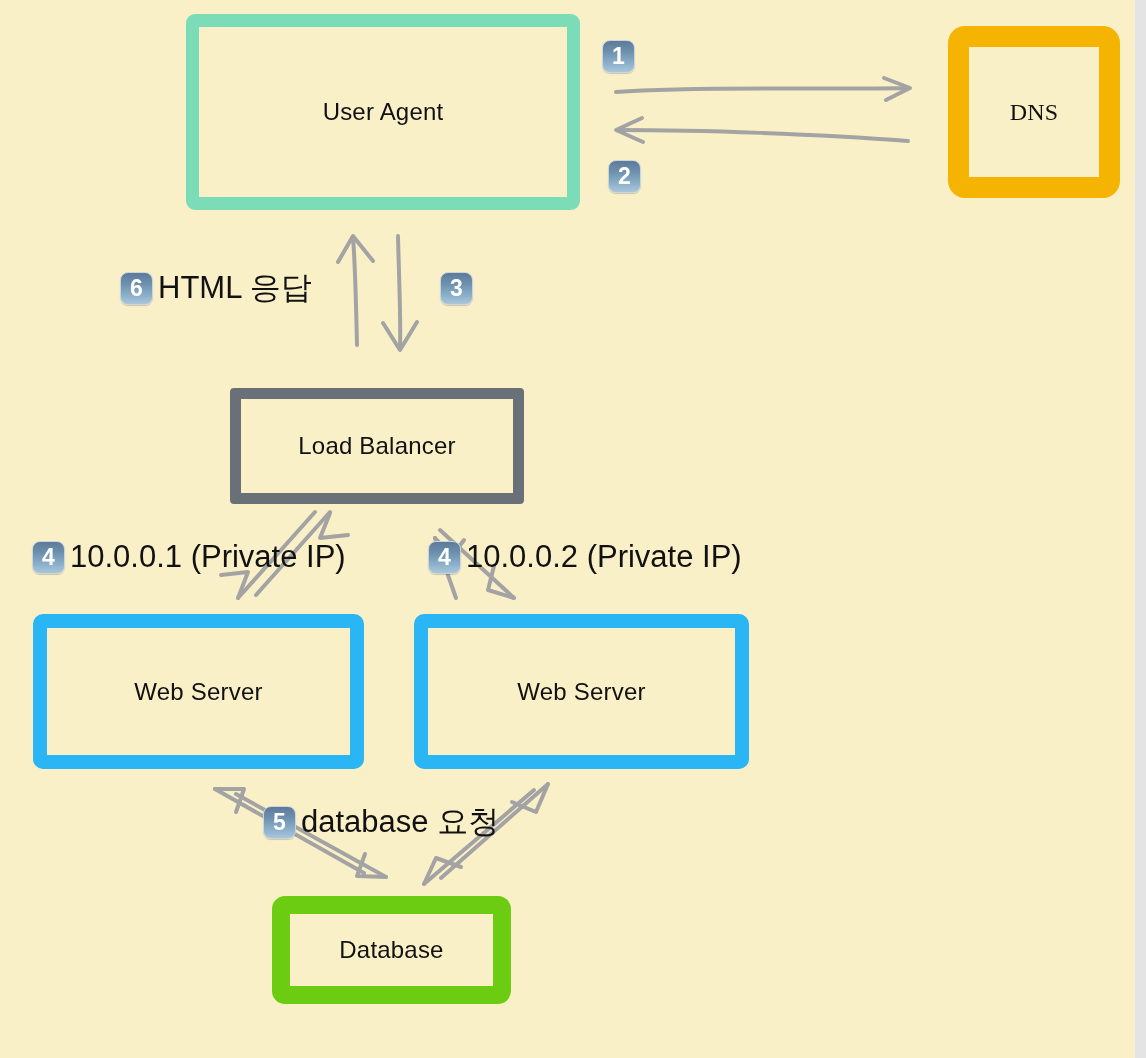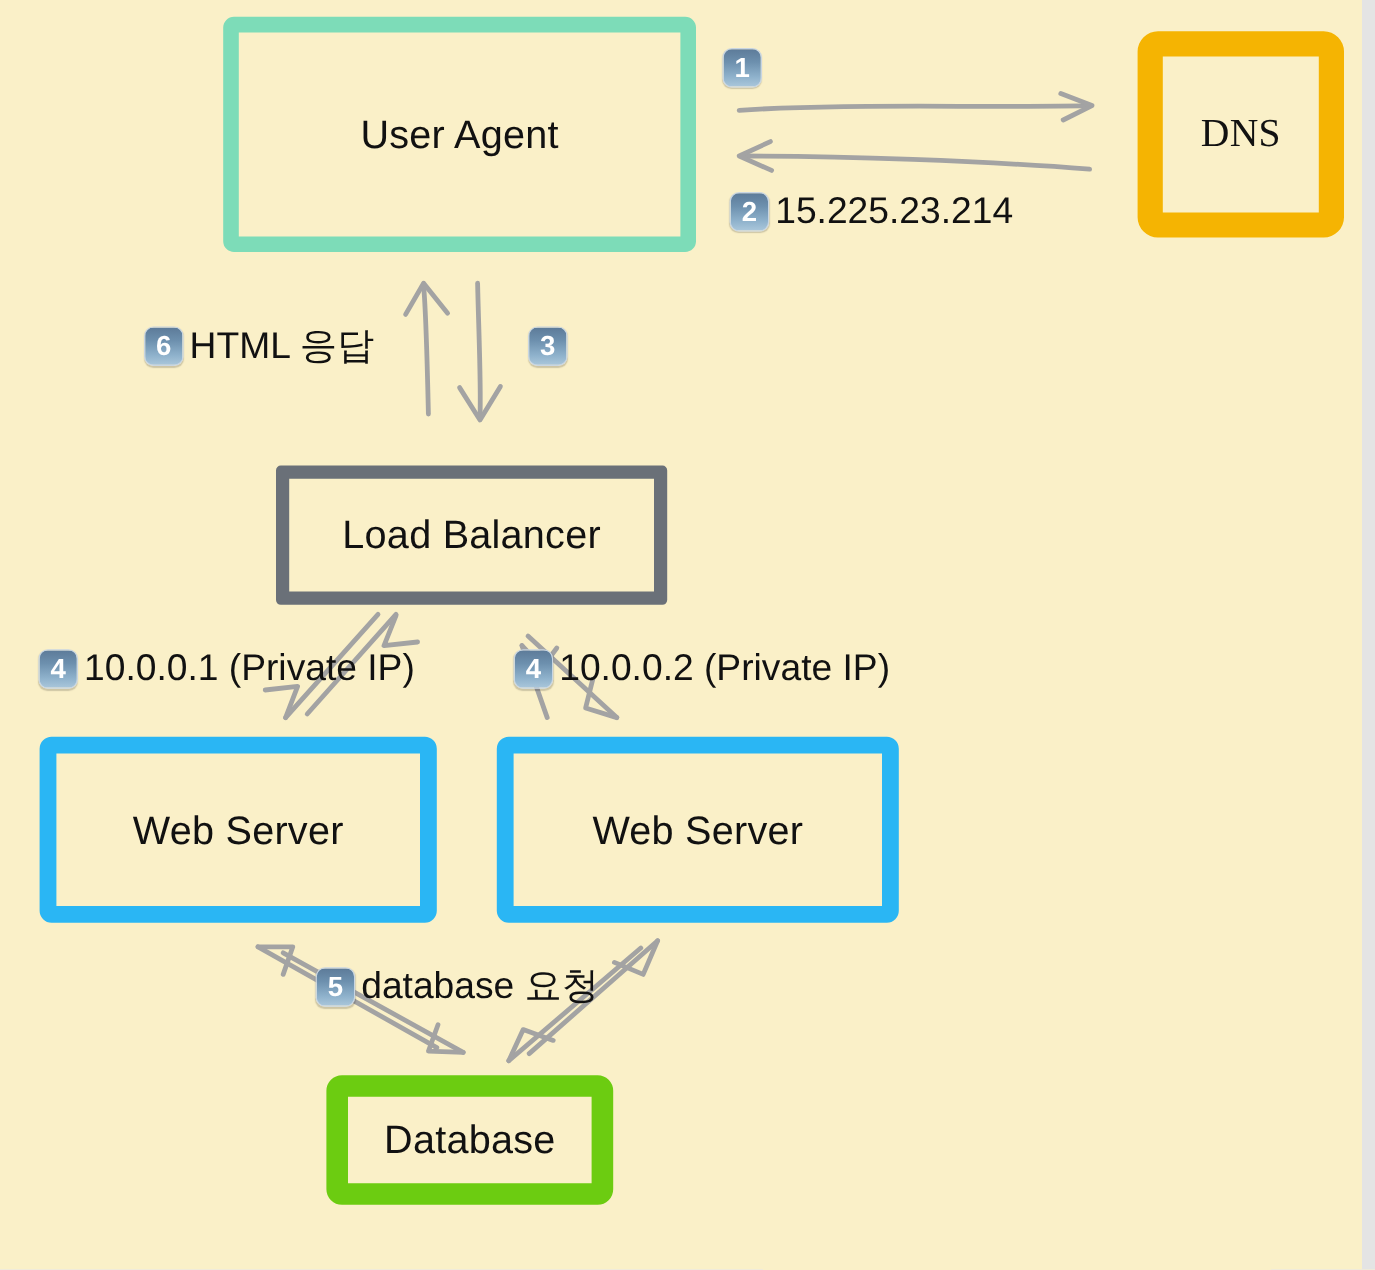--- a/index.html
+++ b/index.html
@@ -26,41 +26,41 @@
   }
 
   
   .node {
     position: absolute;
     display: flex;
     align-items: center;
     justify-content: center;
     background: transparent;
     color: #111111;
-    font-size: 33px;
+    font-size: 24px;
     letter-spacing: 0.2px;
     text-align: center;
     z-index: 5;
   }
   .node.user-agent {
     left: 186px; top: 14px;
     width: 394px; height: 196px;
     border: 13px solid #7ddcb8;
     border-radius: 9px;
   }
   .node.dns {
     left: 948px; top: 26px;
     width: 172px; height: 172px;
     border: 21px solid #f5b402;
     border-radius: 17px;
     font-family: Liberation Serif, serif;
   }
   .node.load-balancer {
     left: 230px; top: 388px;
-    width: 326px; height: 116px;
+    width: 294px; height: 116px;
     border: 11px solid #6a7078;
     border-radius: 4px;
   }
   .node.web-server-1 {
     left: 33px; top: 614px;
     width: 331px; height: 155px;
     border: 14px solid #2ab6f4;
     border-radius: 10px;
   }
   .node.web-server-2 {
@@ -218,21 +218,20 @@
   <div class="node database">
     <span>Database</span>
   </div>
 
   <div class="label lbl-1">
     <span class="badge">1</span>
   </div>
 
   <div class="label lbl-2">
     <span class="badge">2</span>
-    <span class="txt">15.225.23.214</span>
   </div>
 
   <div class="label lbl-6">
     <span class="badge">6</span>
     <span class="txt">HTML 응답</span>
   </div>
 
   <div class="label lbl-3">
     <span class="badge">3</span>
   </div>

